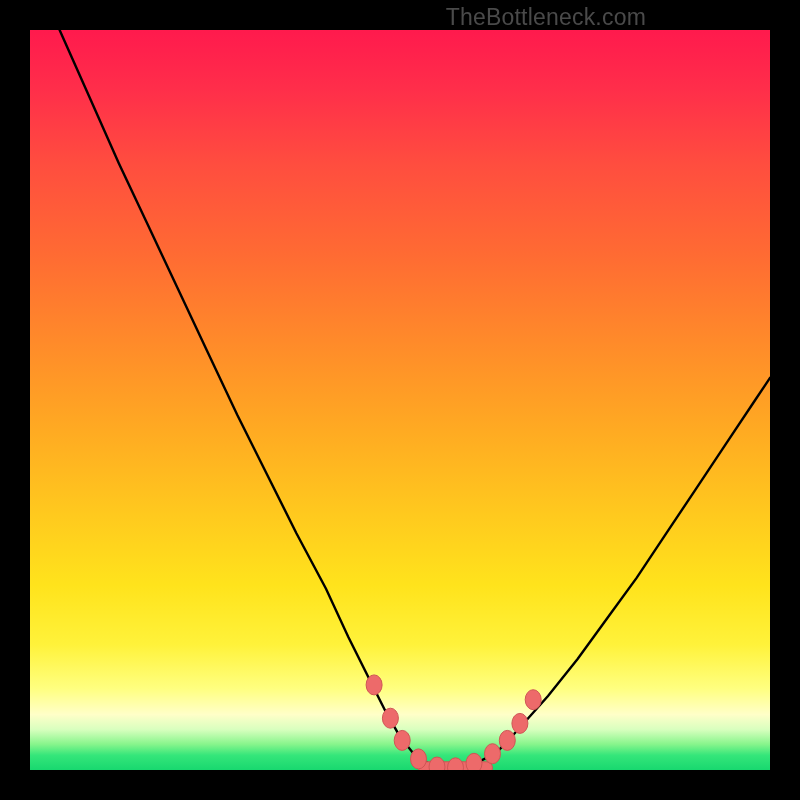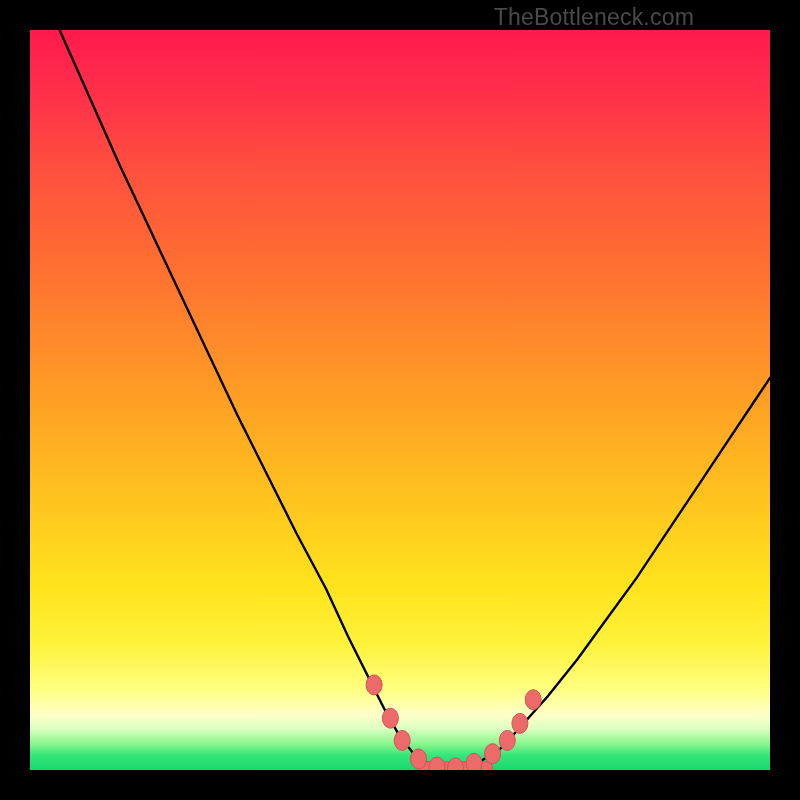--- a/index.html
+++ b/index.html
@@ -9,21 +9,20 @@
     height: 800px;
     overflow: hidden;
     background: #000;
     font-family: Arial, Helvetica, sans-serif;
   }
   .frame {
     position: relative;
     width: 656px;
     height: 800px;
     background: #000;
-    padding-left: 48px;
   }
   .plot {
     position: absolute;
     left: 30px;
     top: 30px;
     width: 740px;
     height: 740px;
     
     background: linear-gradient(
       to bottom,

